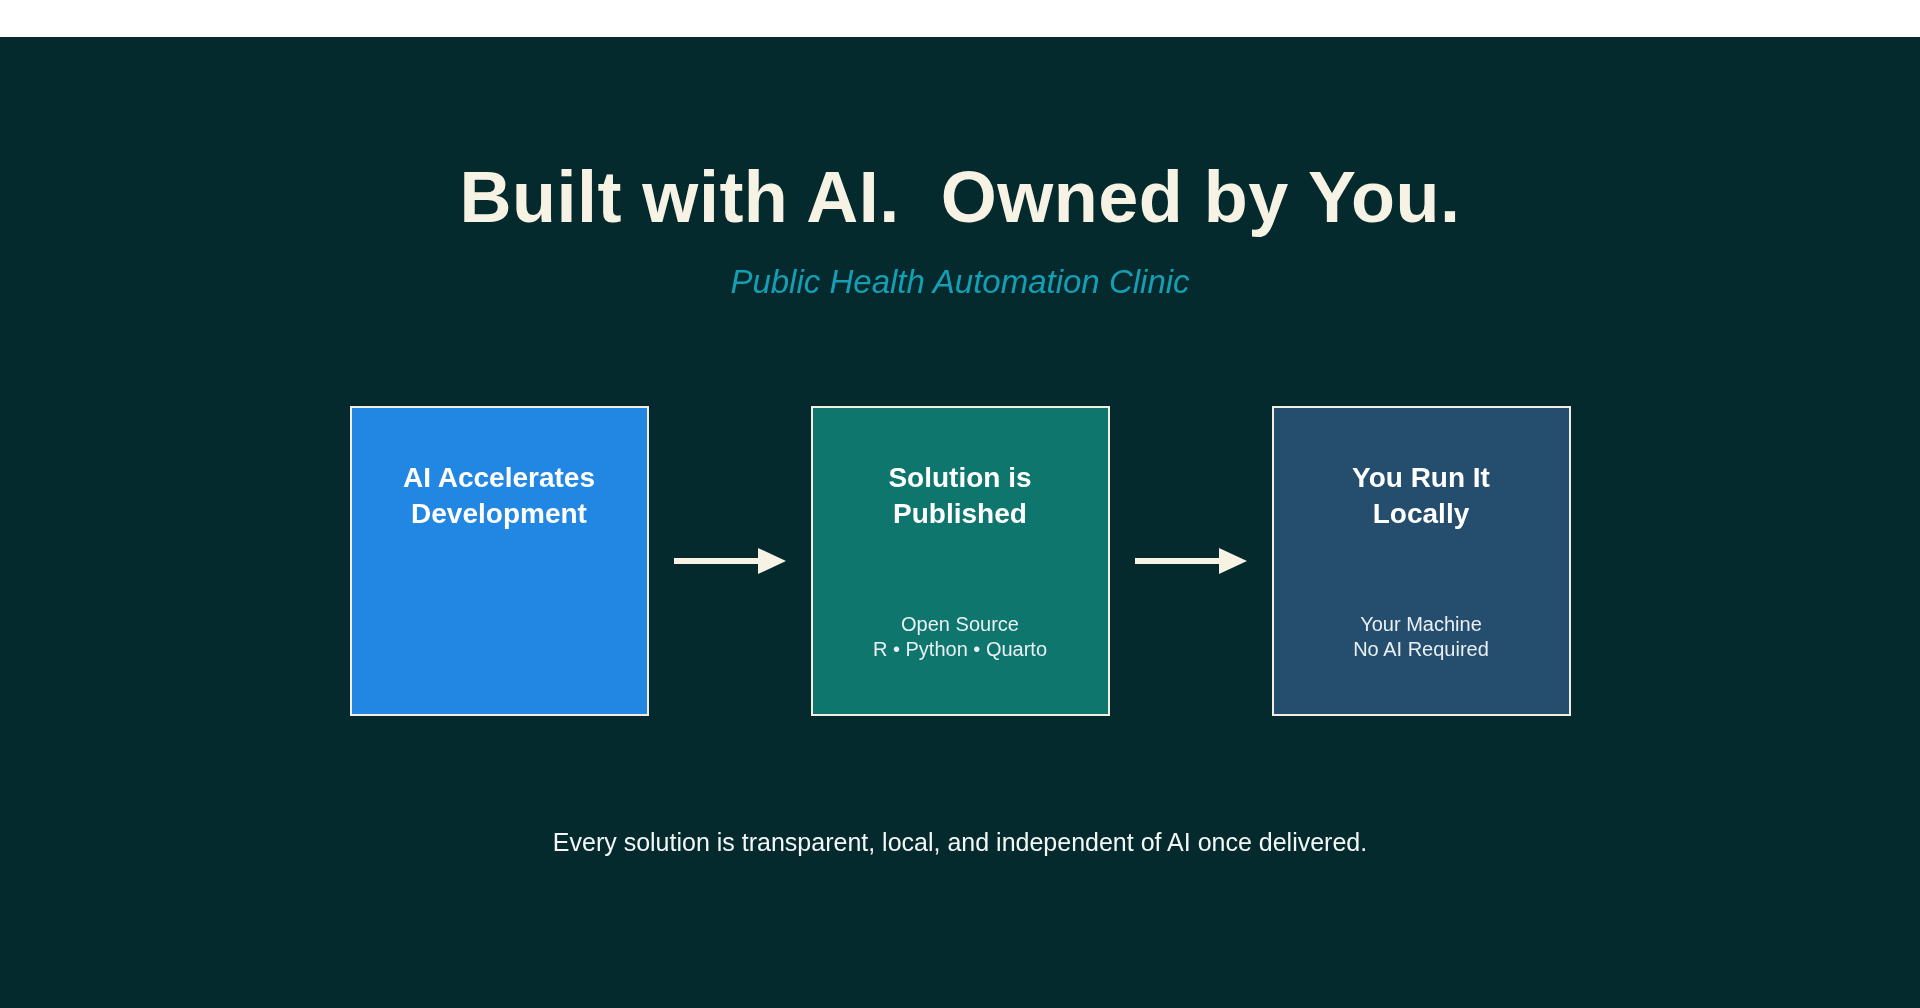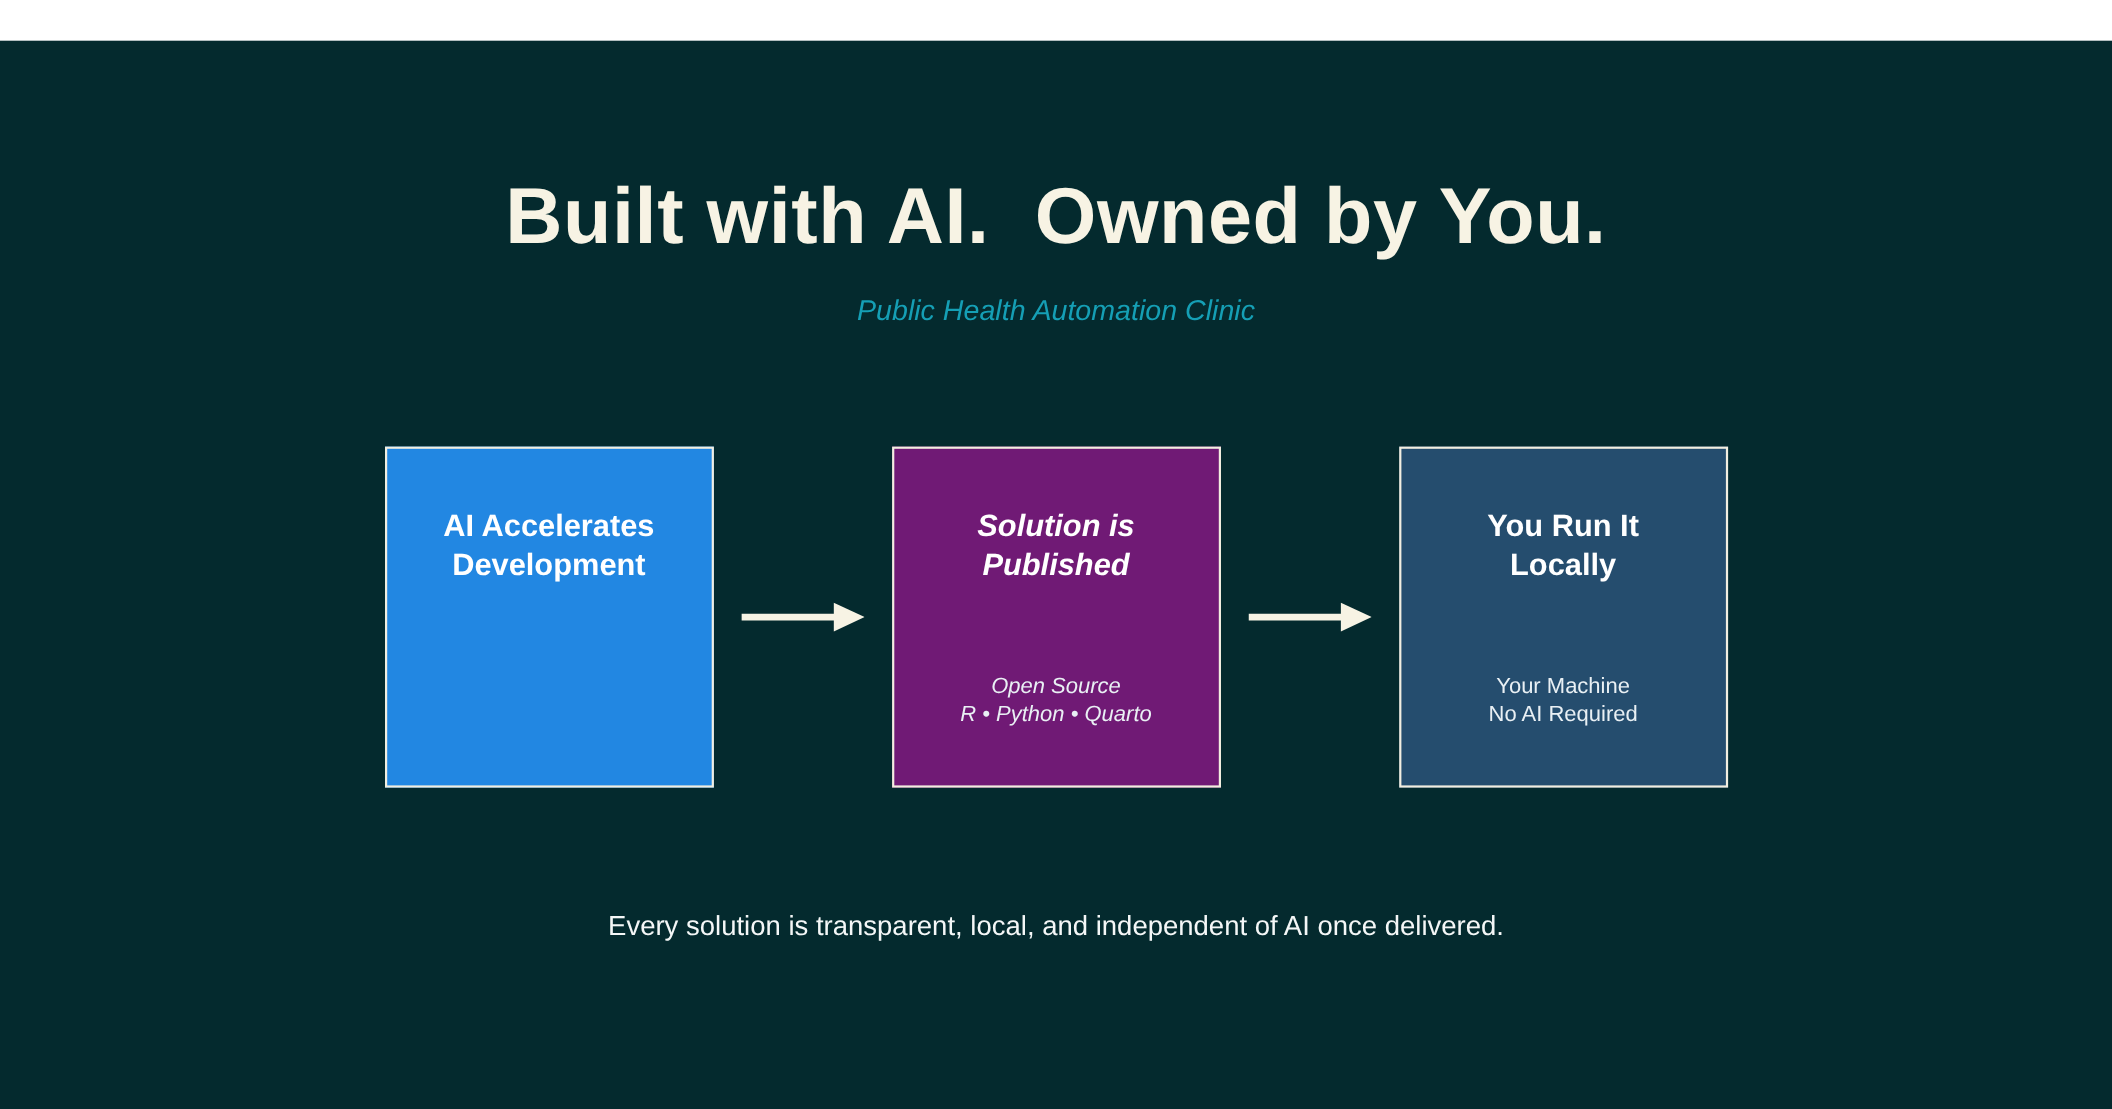--- a/index.html
+++ b/index.html
@@ -21,21 +21,21 @@
     font-size: 72px;
     line-height: 84px;
     font-weight: bold;
     text-align: center;
     white-space: pre-wrap;
     letter-spacing: 0.5px;
   }
 
   .subtitle {
     margin-top: 23px;
-    font-size: 26px;
+    font-size: 33px;
     line-height: 40px;
     font-style: italic;
     text-align: right;
   }
 
   .flow {
     margin-top: 104px;
     display: flex;
     align-items: center;
     justify-content: center;
@@ -43,20 +43,21 @@
 
   .box {
     width: 299px;
     height: 310px;
     border: 2px solid;
     display: flex;
     flex-direction: column;
     justify-content: space-between;
     padding: 52px 16px 52px;
     text-align: center;
+    align-items: center;
   }
 
   .box-title {
     font-size: 28px;
     line-height: 36px;
     font-weight: bold;
     color: #ffffff;
     white-space: pre-line;
   }
 
@@ -108,21 +109,21 @@
 Development</div>
     </div>
 
     <div class="arrow-wrap" style="color: rgb(247, 243, 228);">
       <svg width="112" height="28" viewBox="0 0 112 28" aria-hidden="true">
         <line x1="0" y1="14" x2="86" y2="14" stroke="currentColor" stroke-width="6"></line>
         <polygon points="84,1 112,14 84,27" fill="currentColor"></polygon>
       </svg>
     </div>
 
-    <div class="box" style="background-color: #701a75; border-color: rgb(242, 238, 224); font-style: italic;">
+    <div class="box" style="background-color: #0f766e; border-color: rgb(242, 238, 224);">
       <div class="box-title">Solution is
 Published</div>
       <div class="box-subtext">Open Source
 R • Python • Quarto</div>
     </div>
 
     <div class="arrow-wrap" style="color: rgb(247, 243, 228);">
       <svg width="112" height="28" viewBox="0 0 112 28" aria-hidden="true">
         <line x1="0" y1="14" x2="86" y2="14" stroke="currentColor" stroke-width="6"></line>
         <polygon points="84,1 112,14 84,27" fill="currentColor"></polygon>

